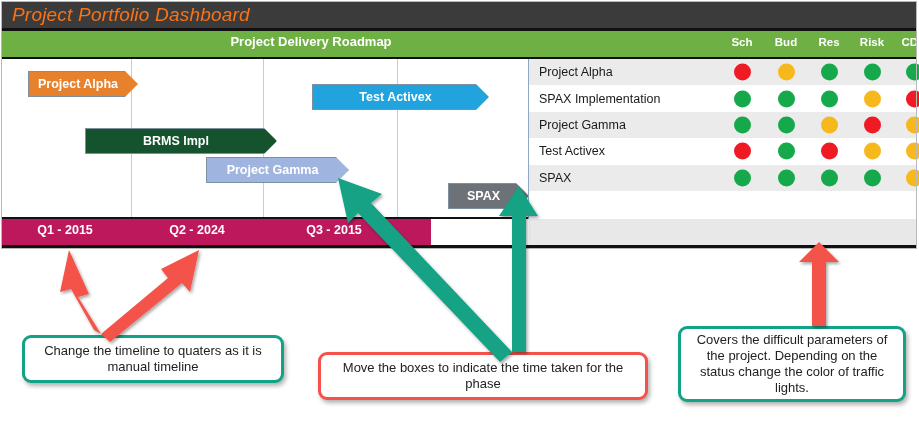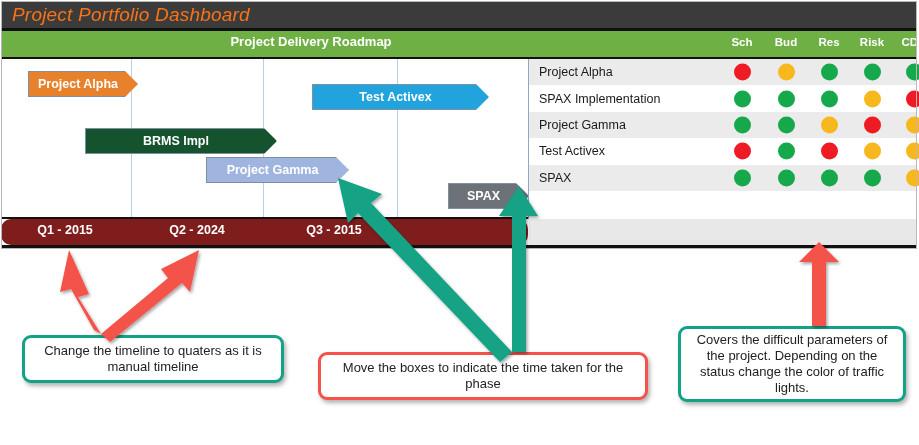--- a/index.html
+++ b/index.html
@@ -40,22 +40,22 @@
   
   .bar{position:absolute;height:26px;box-sizing:border-box;
        display:flex;align-items:center;justify-content:center;
        color:#ffffff;font-size:12.5px;font-weight:bold;white-space:nowrap;
        border:1px solid #7e8fa0;
        clip-path:polygon(0 0, calc(100% - 13px) 0, 100% 50%, calc(100% - 13px) 100%, 0 100%);
        filter:drop-shadow(1px 1px 1px rgba(0,0,0,.28));}
   .bar-label{padding-right:10px;}
 
   
-  #axis{position:absolute;left:1px;top:219px;width:527px;height:26px;
-        background:#7f1d1d;border-radius:10px;}
+  #axis{position:absolute;left:1px;top:219px;width:430px;height:26px;
+        background:#be185d;}
   .qtick{position:absolute;top:4px;width:120px;text-align:center;
          color:#ffffff;font-size:12.5px;font-weight:bold;}
   #axis-top-rule{position:absolute;left:1px;top:217px;width:527px;height:2px;background:#111;}
   #axis-bot-rule{position:absolute;left:1px;top:245px;width:916px;height:3px;background:#111;}
 
   
   #healthcard{position:absolute;left:529px;top:59px;width:388px;height:160px;
               background:#ffffff;}
   .hc-row{position:absolute;left:0;width:388px;height:26.4px;
           display:flex;align-items:center;}

